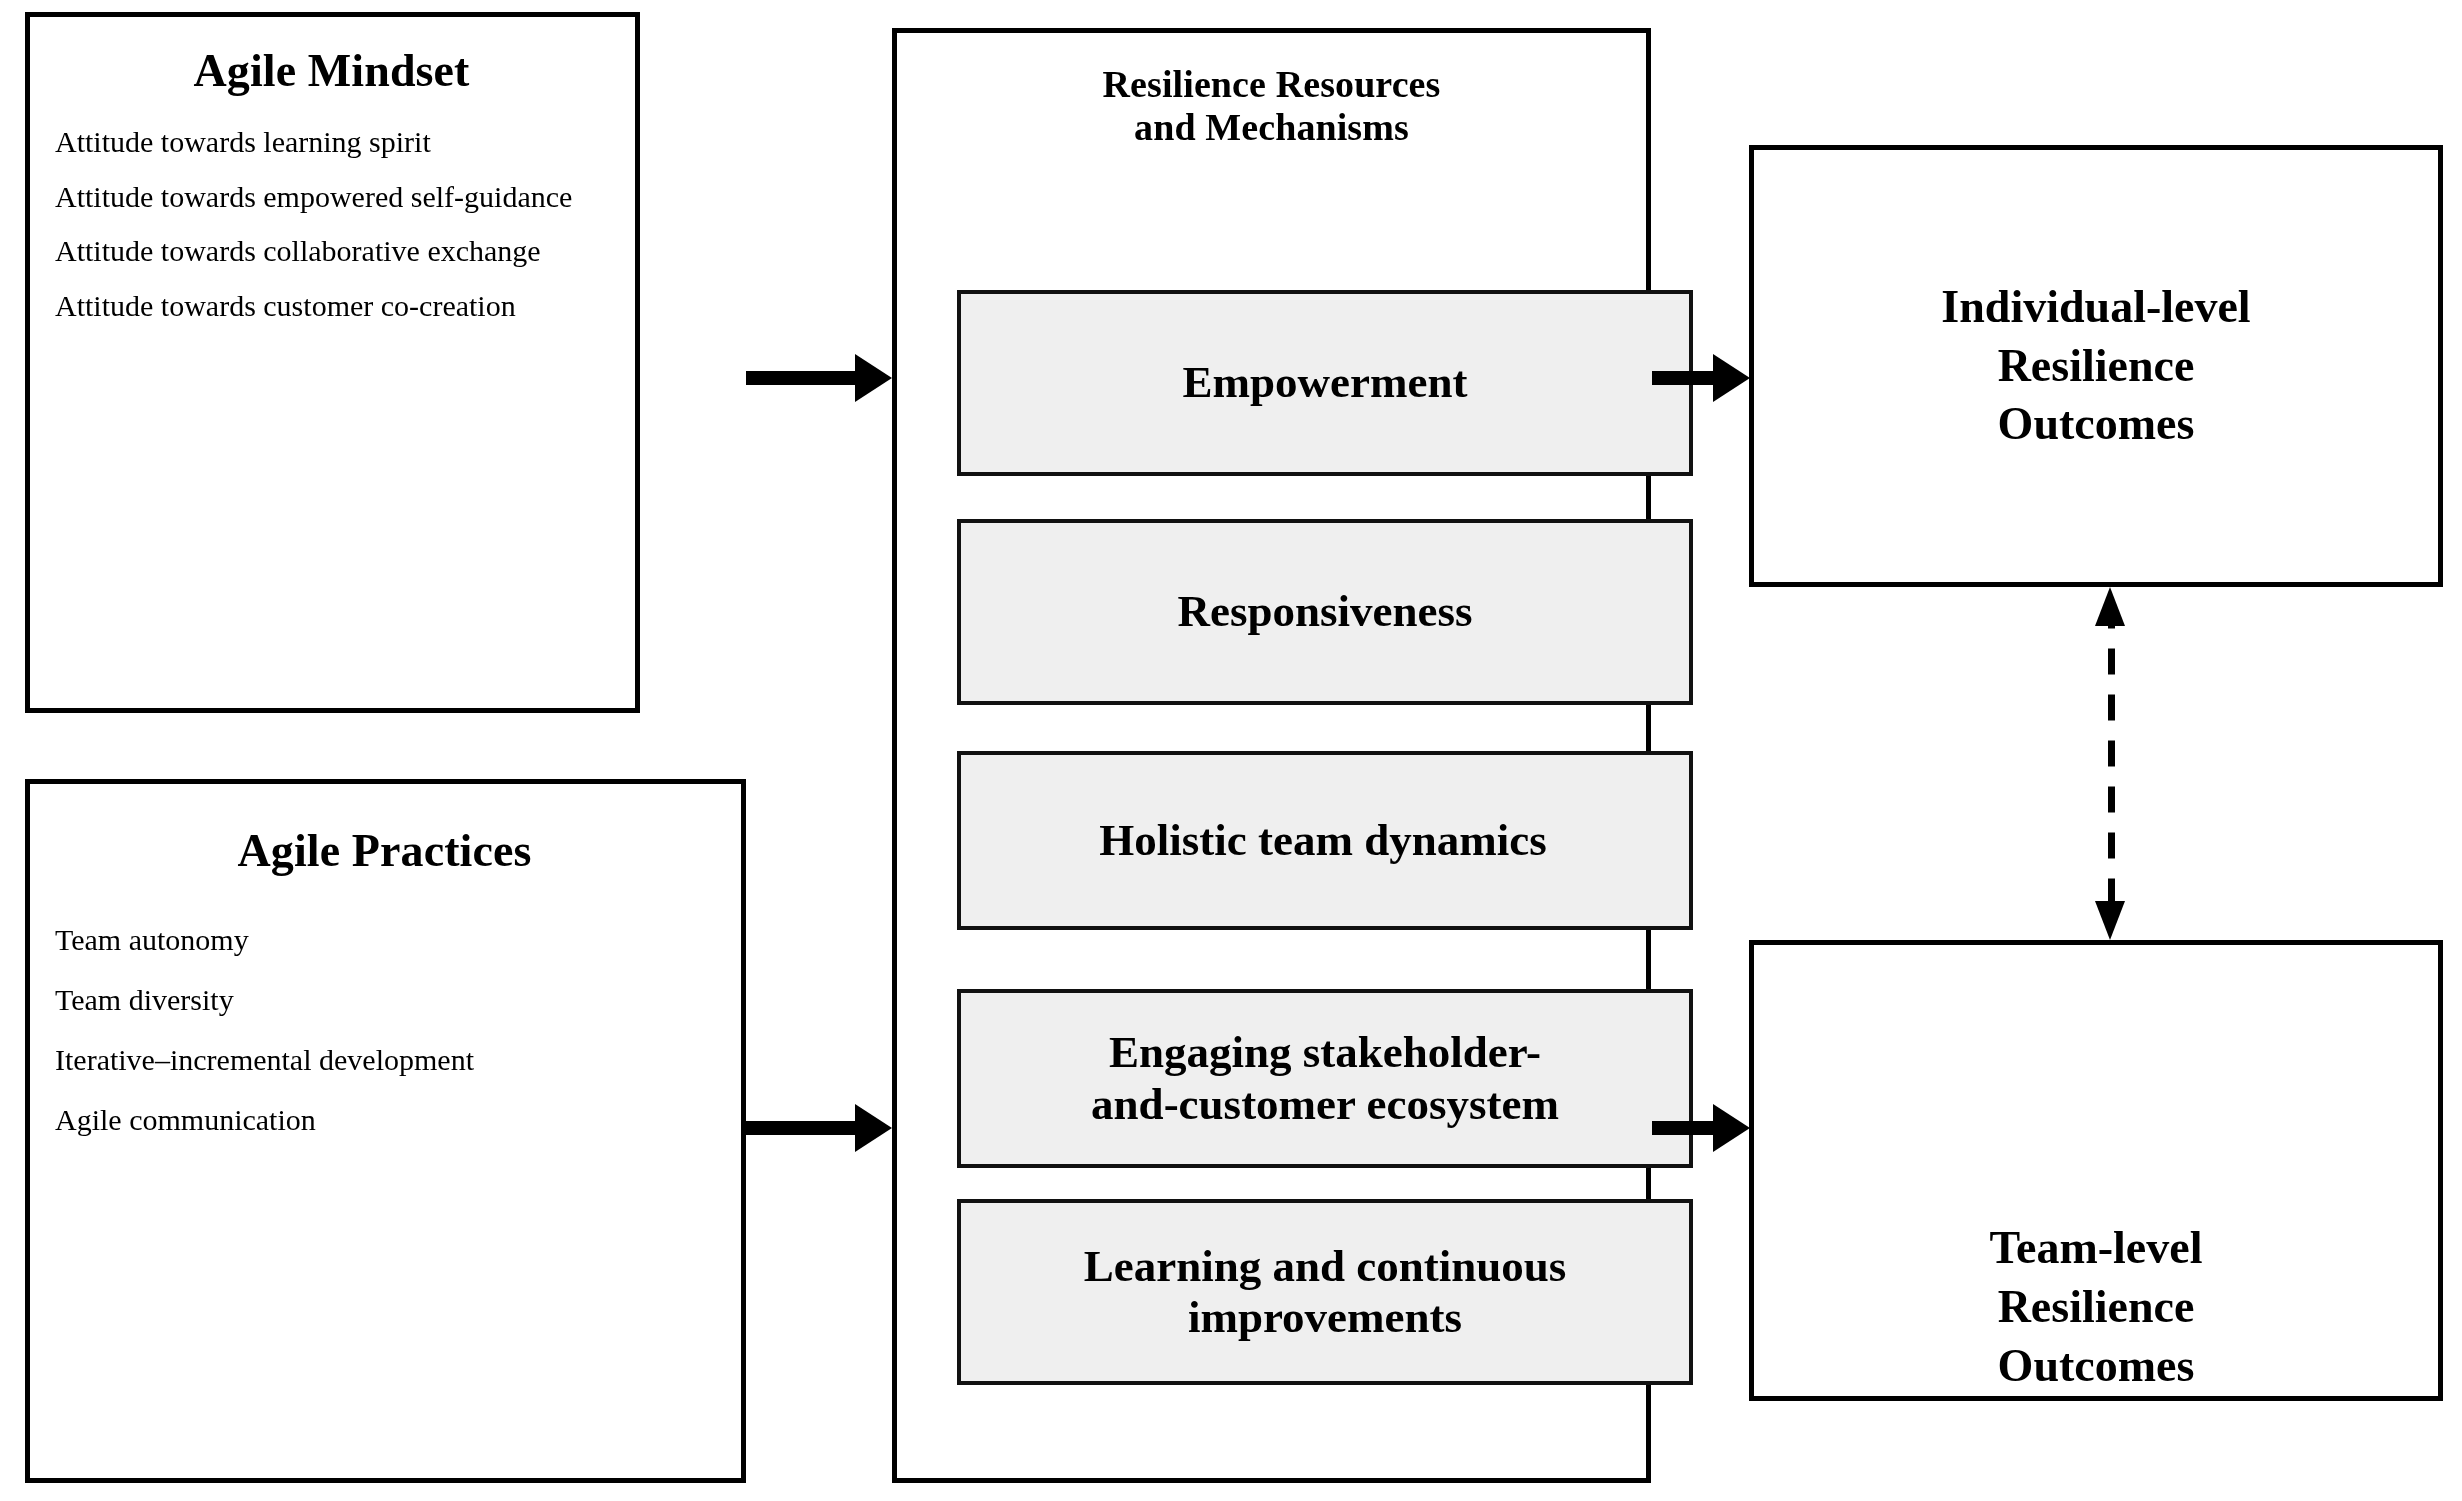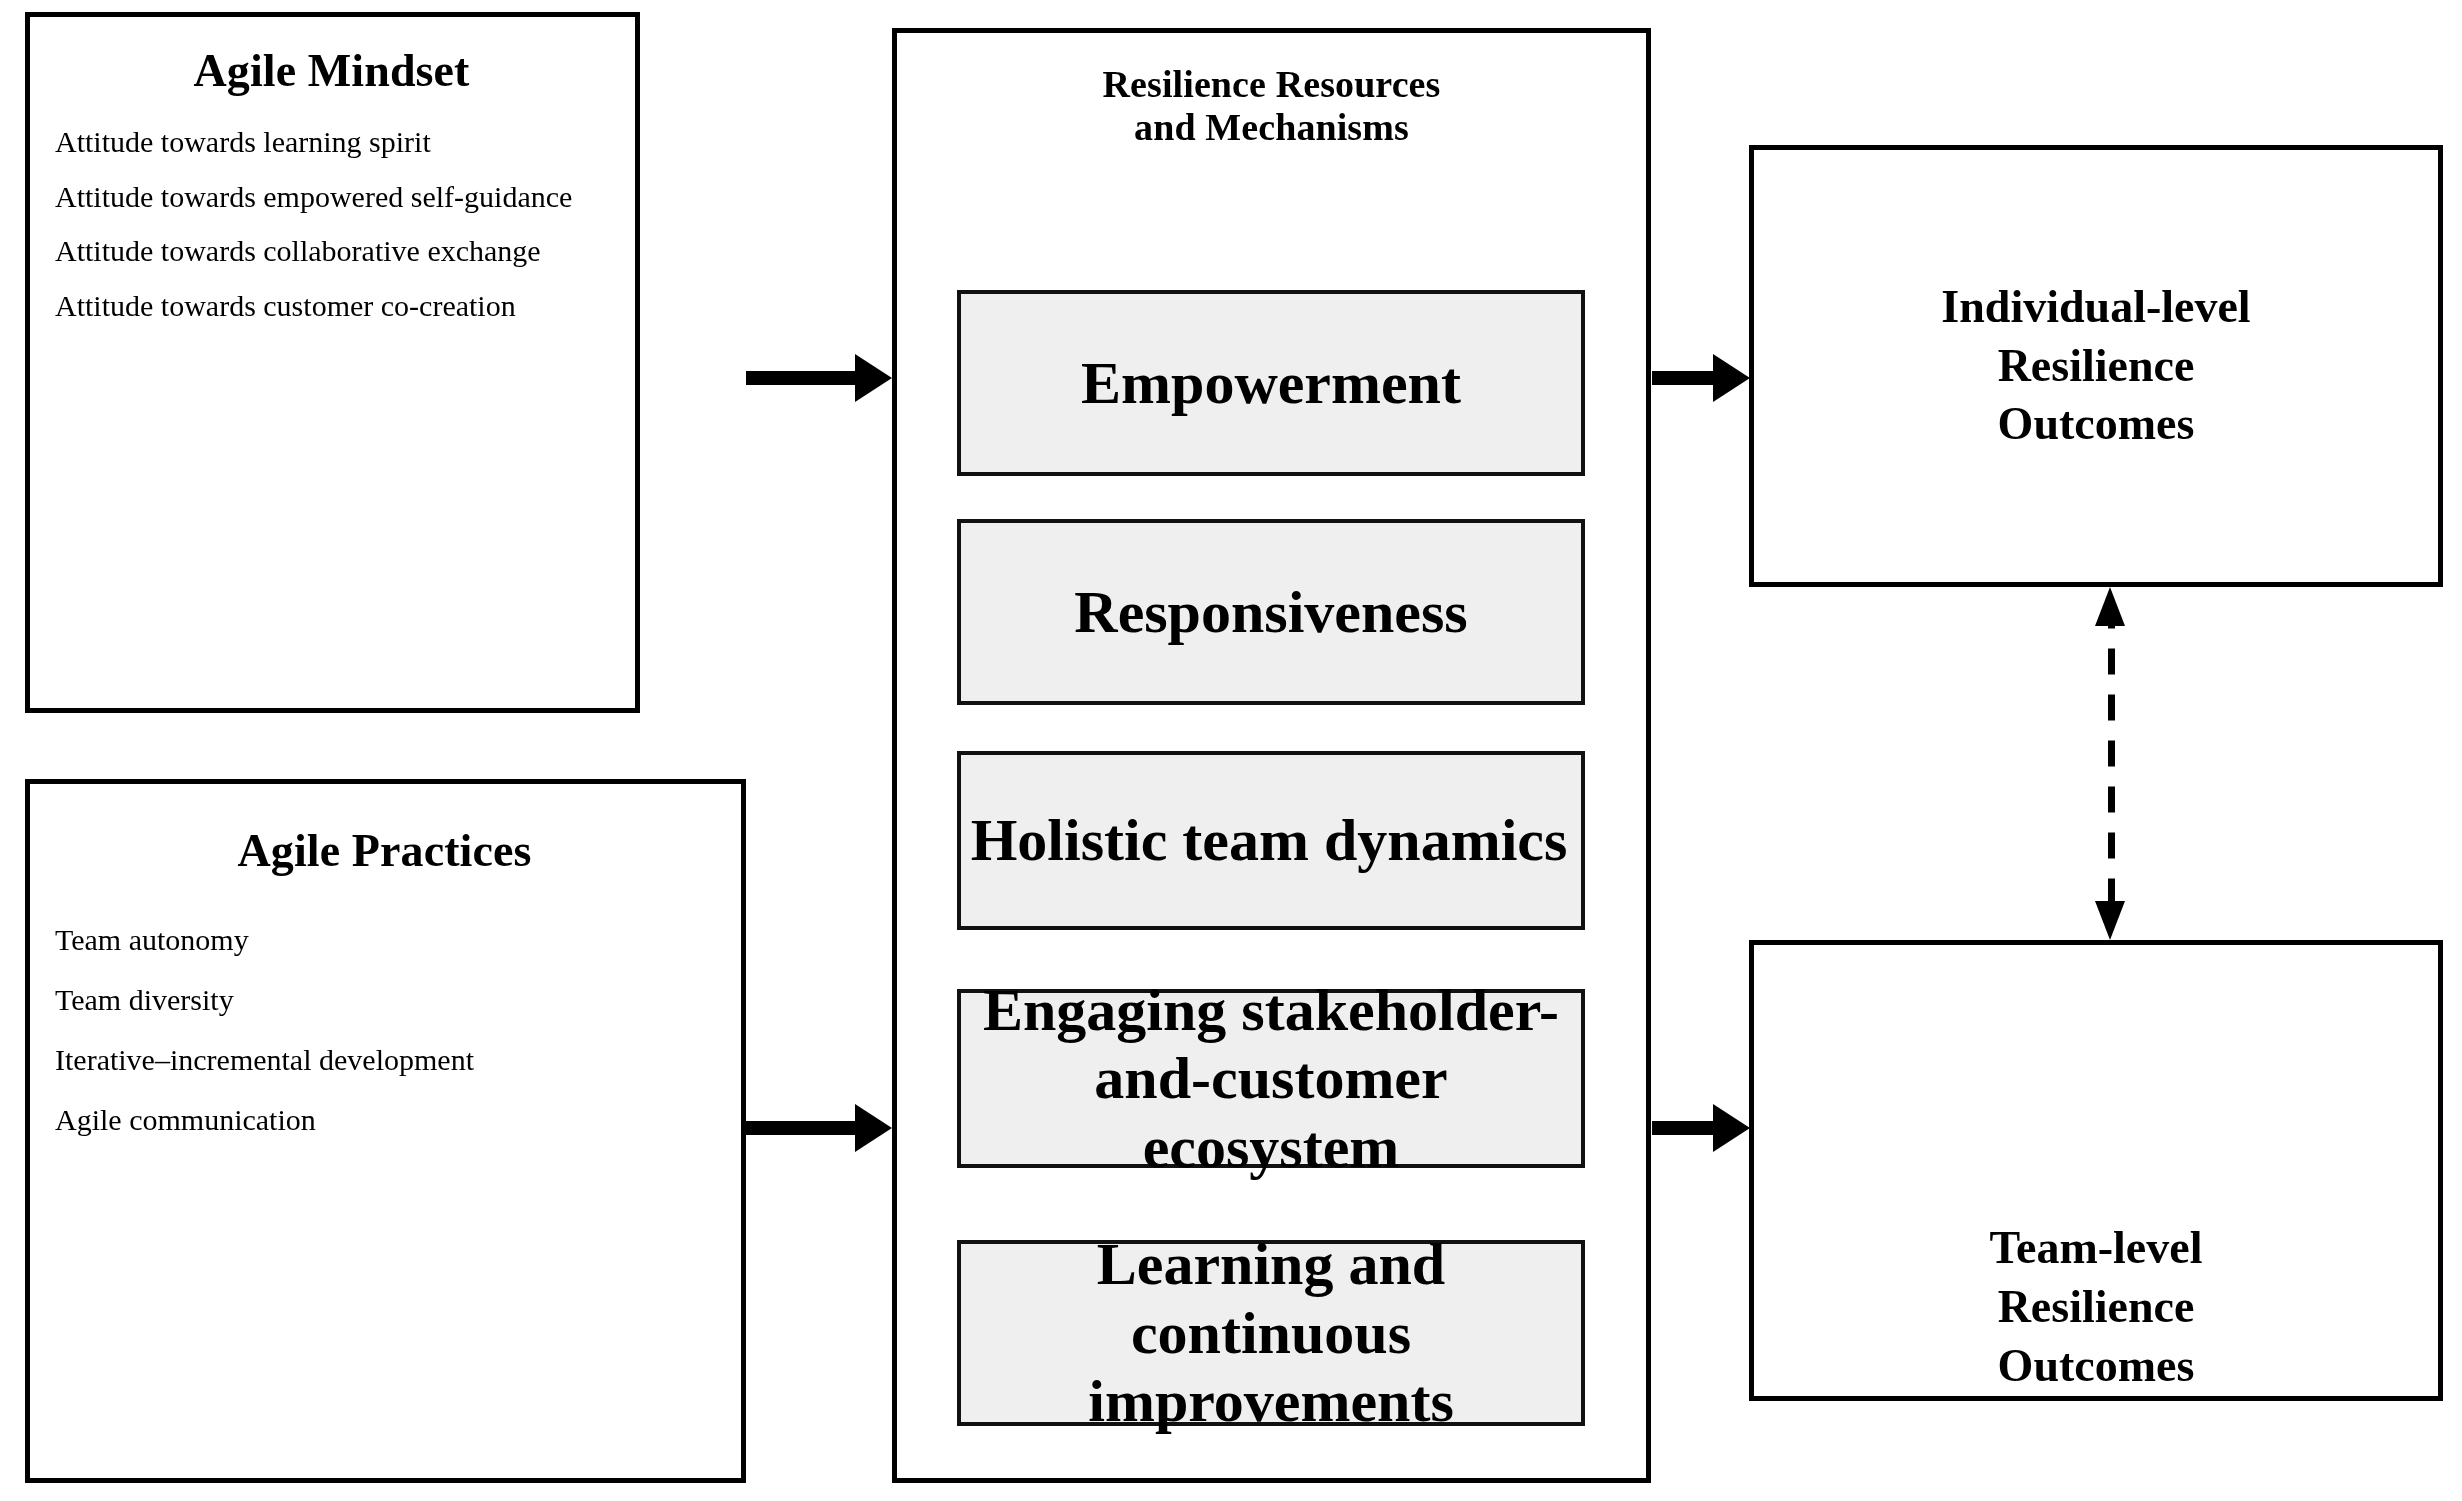--- a/index.html
+++ b/index.html
@@ -80,38 +80,38 @@
   .mech-list {
     position: absolute;
     left: 0;
     top: 0;
     width: 100%;
     height: 100%;
   }
   .mech {
     position: absolute;
     left: 60px;
-    width: 628px;
+    width: 736px;
     box-sizing: border-box;
     border: 4.5px solid #111111;
     background: #efefef;
     display: flex;
     align-items: center;
     justify-content: center;
     text-align: center;
     font-weight: bold;
-    font-size: 60px;
+    font-size: 45px;
     line-height: 1.14;
     padding: 0 12px;
   }
   #mech-0 { top: 257px;  height: 186px; }
   #mech-1 { top: 486px;  height: 186px; }
   #mech-2 { top: 718px;  height: 179px; padding-left: 8px; }
   #mech-3 { top: 956px; height: 179px; }
-  #mech-4 { top: 1207px; height: 186px; }
+  #mech-4 { top: 1166px; height: 186px; }
 
   
   #box-individual {
     left: 1749px;
     top: 145px;
     width: 694px;
     height: 442px;
     display: flex;
     align-items: center;
     justify-content: center;

